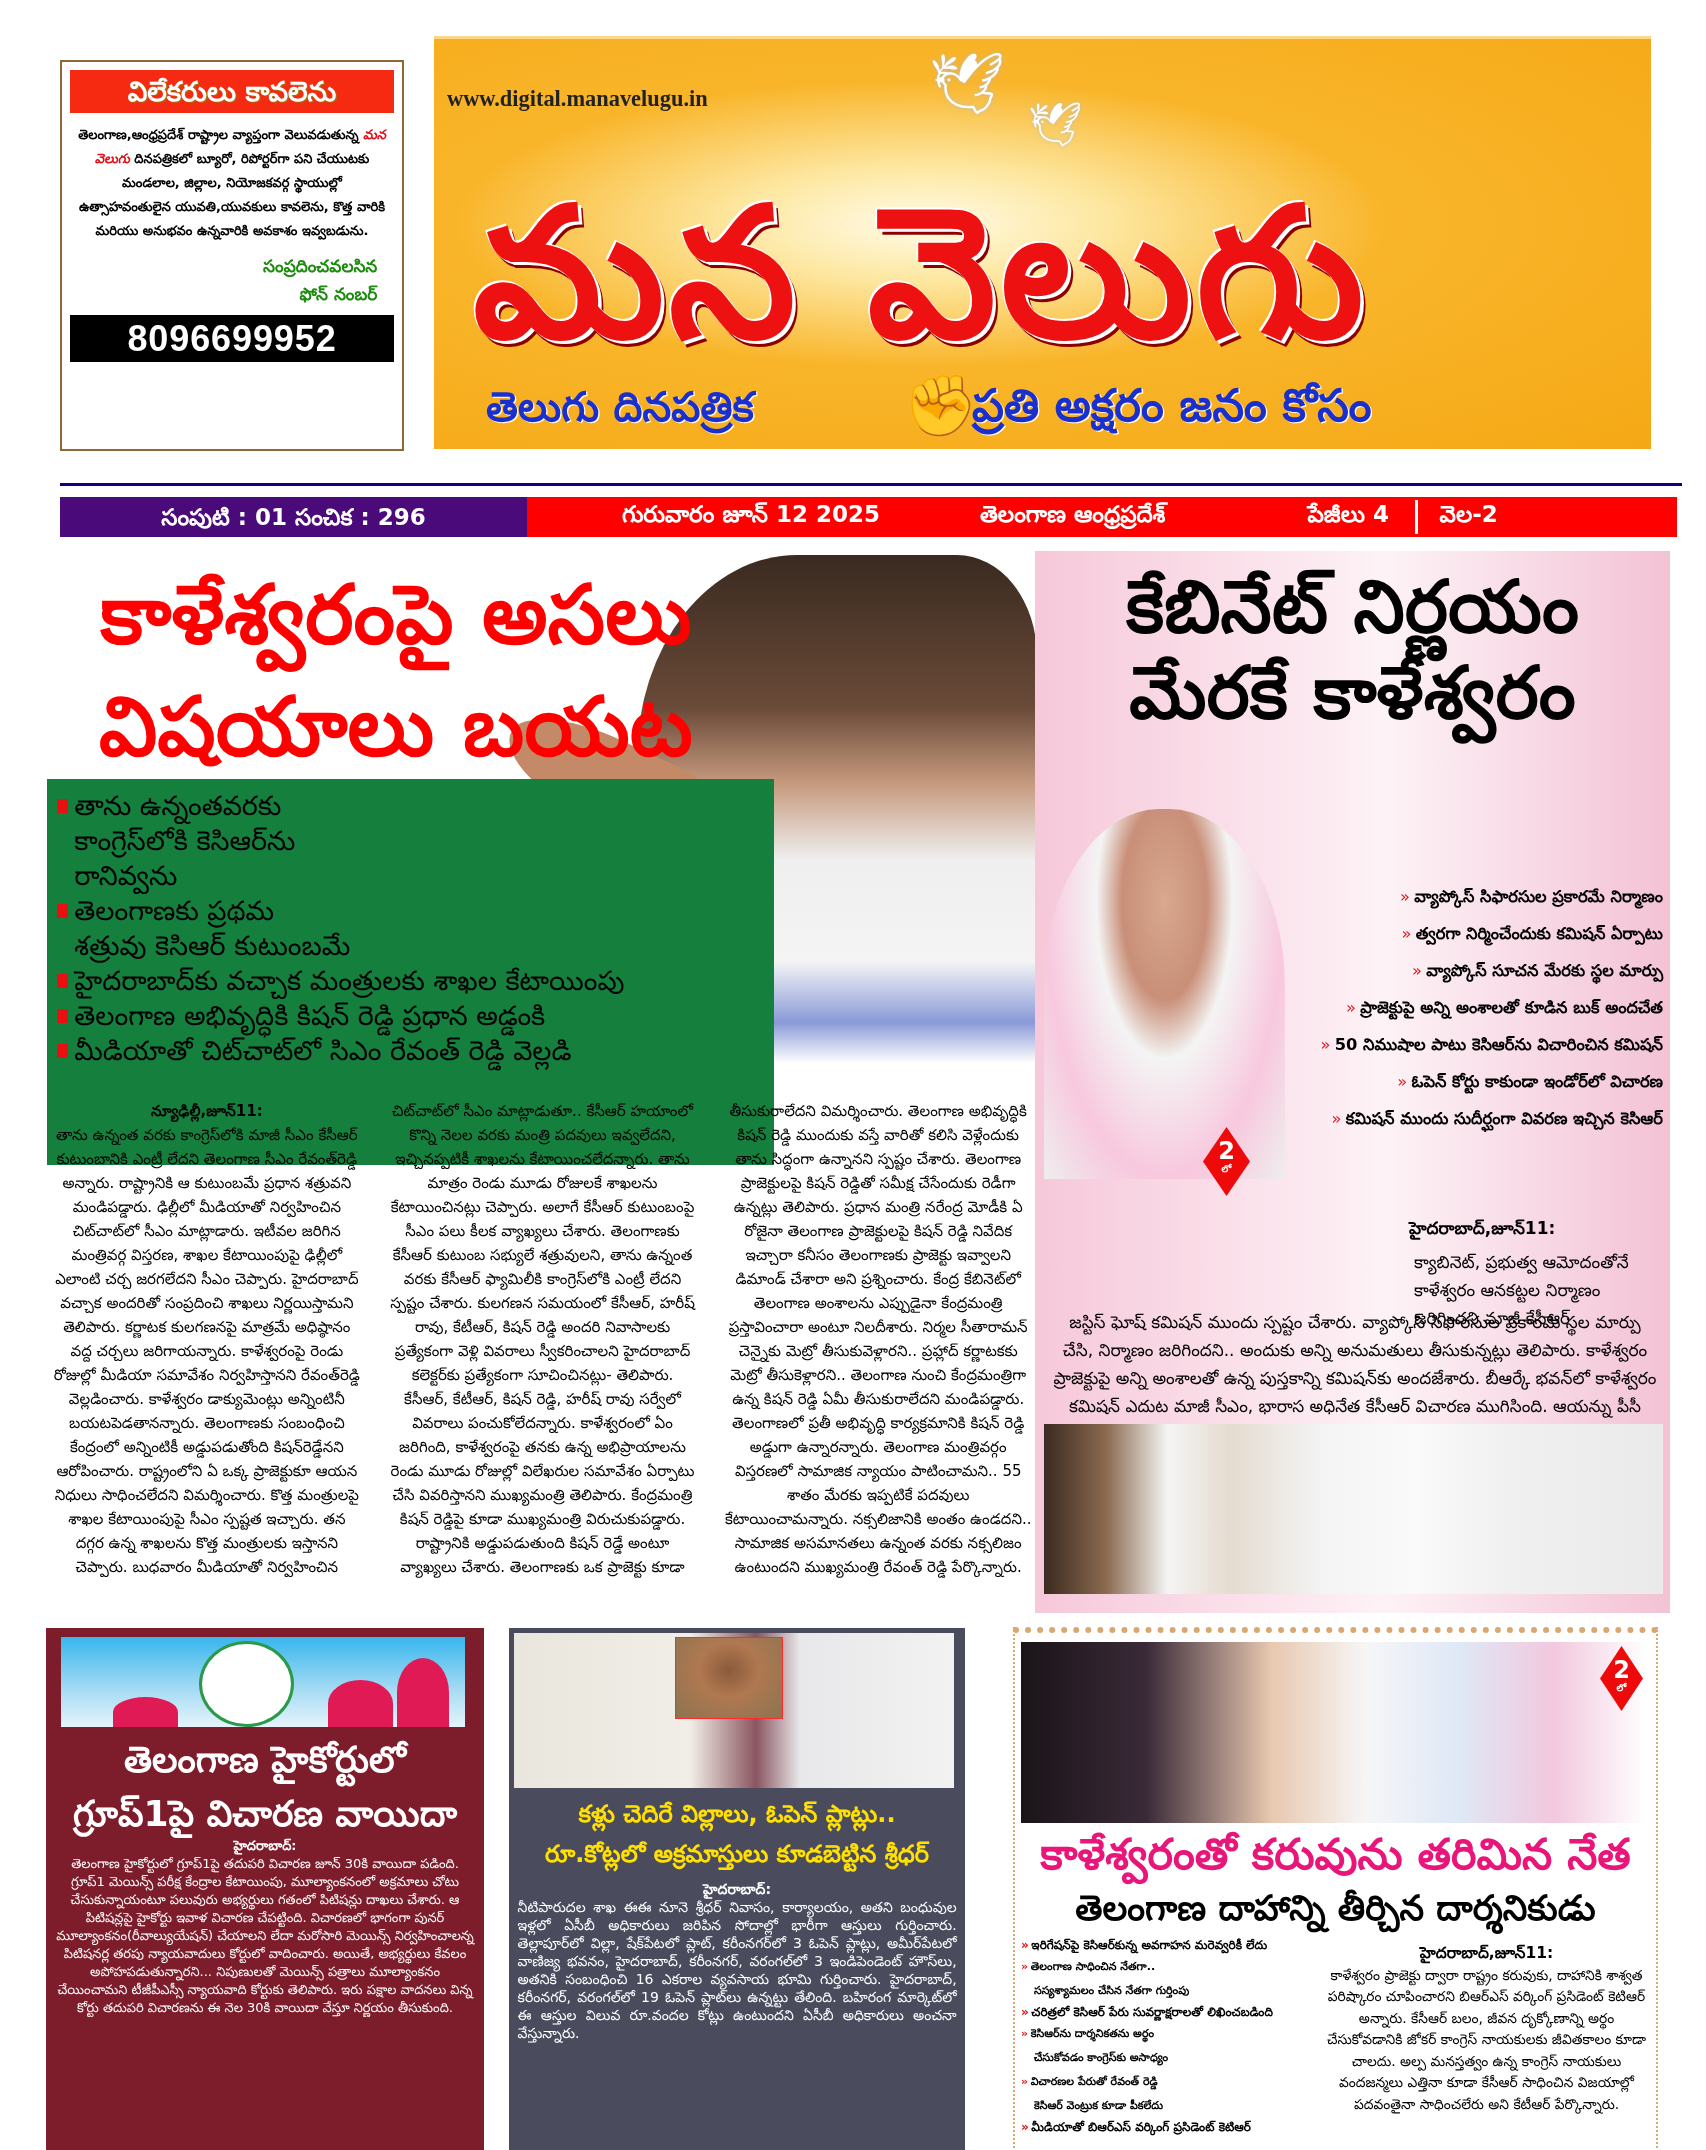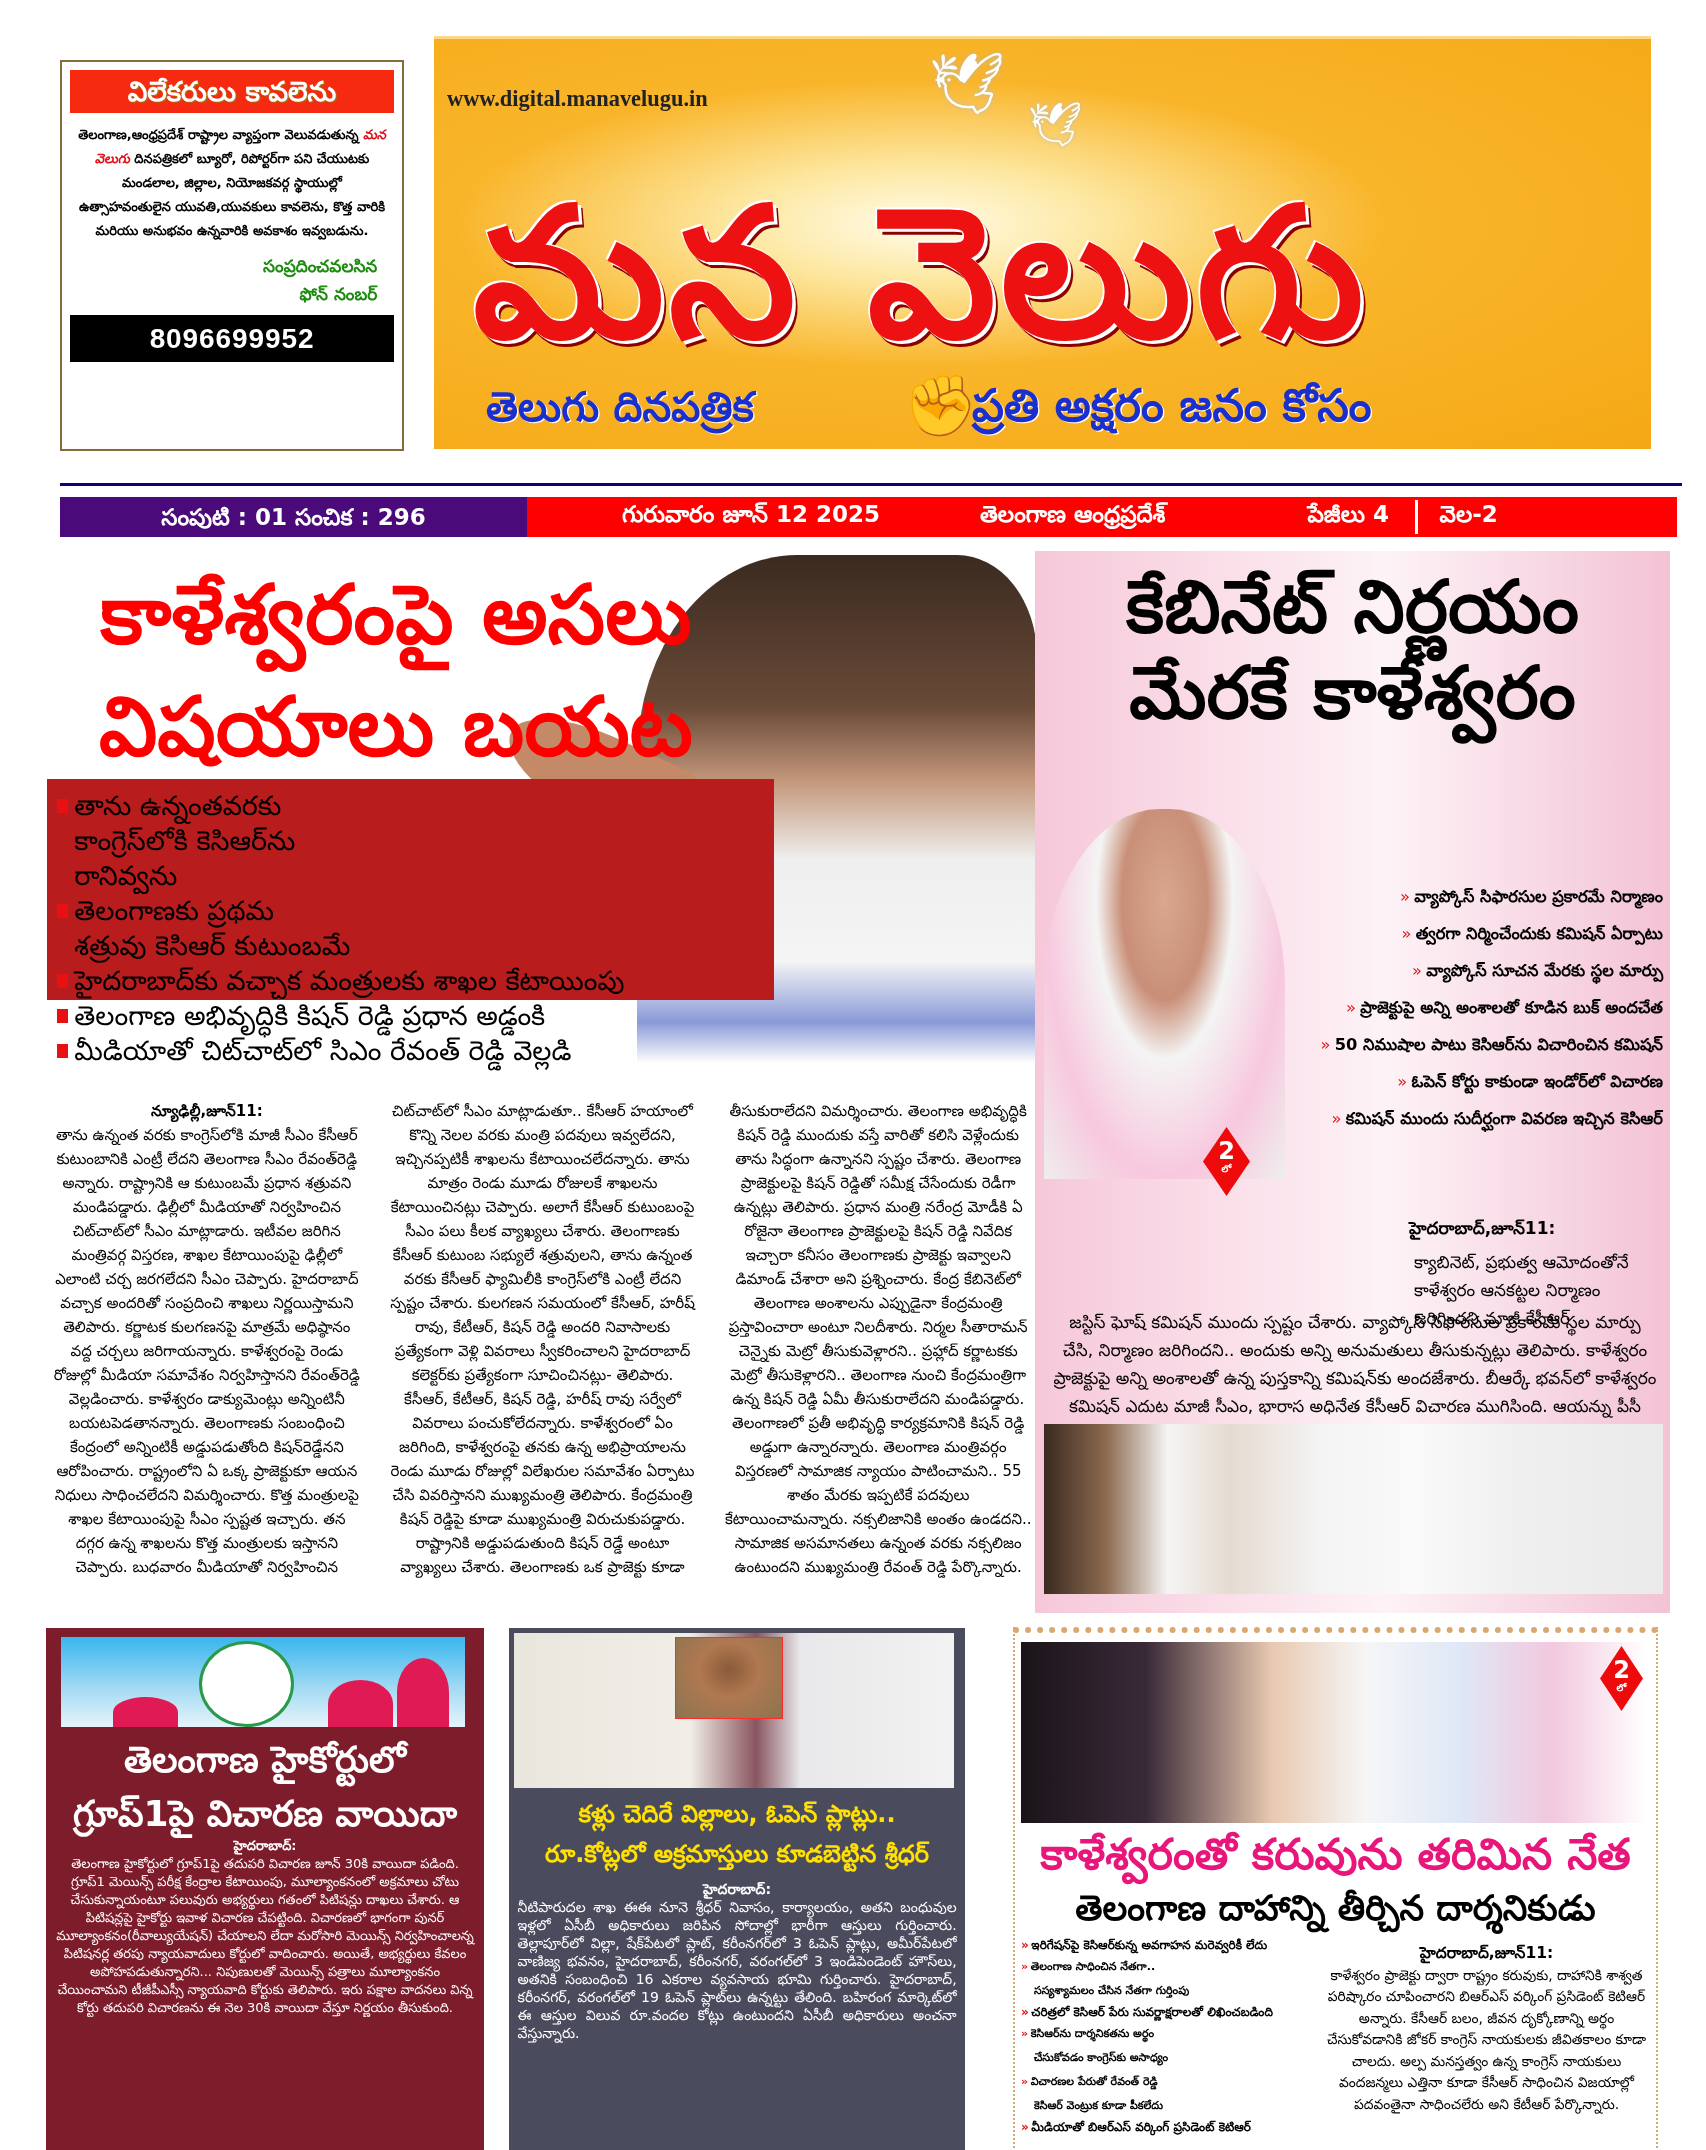--- a/index.html
+++ b/index.html
@@ -5,21 +5,21 @@
   * { box-sizing: border-box; margin: 0; padding: 0; }
   body { width: 1707px; height: 2794px; background: #ffffff; font-family: "DejaVu Sans", sans-serif; position: relative; overflow: hidden; color: #000; }
   .abs { position: absolute; }
 
   
   #ad { left: 60px; top: 60px; width: 344px; height: 391px; border: 2.6px solid #8a6a3a; background: #fff; padding: 7.7px; }
   #ad .ad-title { background: #f52a10; color: #fff; font-weight: bold; font-size: 27.5px; text-align: center; height: 43px; line-height: 43px; text-shadow: 1.3px 1.3px 0 #a8700a; }
   #ad .ad-body { font-size: 13px; font-weight: bold; text-align: center; line-height: 24px; margin-top: 10.3px; padding: 0 4.3px; }
   #ad .ad-body .brand { color: #e0101a; font-style: italic; }
   #ad .ad-contact { color: #1e8a10; font-weight: bold; font-size: 17px; text-align: right; padding-right: 17px; line-height: 28px; margin-top: 8.6px; }
-  #ad .ad-phone { background: #000; color: #fff; font-family: "Liberation Sans", sans-serif; font-weight: bold; font-size: 28px; text-align: center; height: 47px; line-height: 47px; margin-top: 7.7px; letter-spacing: 0.9px; }
+  #ad .ad-phone { background: #000; color: #fff; font-family: "Liberation Sans", sans-serif; font-weight: bold; font-size: 36px; text-align: center; height: 47px; line-height: 47px; margin-top: 7.7px; letter-spacing: 0.9px; }
 
   
   #masthead { left: 434px; top: 36px; width: 1217px; height: 413px; background: radial-gradient(ellipse at 40% 45%, #fffbe8 0%, #fde7a0 18%, #f9b52a 45%, #f5a815 100%); border-top: 3.4px solid #f9d78b; }
   #masthead .url { position: absolute; left: 13px; top: 47px; font-family: "Liberation Serif", serif; font-weight: bold; font-size: 22.4px; color: #222; }
   #masthead .dove { position: absolute; font-size: 60px; color: #fff; text-shadow: 0 0 4.3px #bbb; }
   #masthead .logo { position: absolute; left: 39px; top: 129px; font-size: 181px; font-weight: bold; color: #ee1111; letter-spacing: 4.3px; text-shadow: 3.4px 3.4px 0 #fff, -1.7px -1.7px 0 #fff, 5.2px 6px 0 #8b0000; }
   #masthead .sub-left { position: absolute; left: 52px; top: 344px; font-size: 41px; font-weight: bold; color: #1a2fcc; text-shadow: 1.3px 1.3px 0 #fff; }
   #masthead .sub-right { position: absolute; left: 538px; top: 340px; font-size: 45px; font-weight: bold; color: #1a2fcc; text-shadow: 1.3px 1.3px 0 #fff; }
   #masthead .pen { position: absolute; left: 469px; top: 331px; font-size: 60px; color: #555; }
 
@@ -33,21 +33,21 @@
   #infobar .date { margin-left: 95px; }
   #infobar .region { margin-left: 100px; }
   #infobar .page { margin-left: 142px; }
   #infobar .sep { width: 2.6px; height: 34px; background: #fff; margin-left: 26px; }
   #infobar .edition { margin-left: 22px; }
 
   
   #lead-head { left: 52px; top: 559px; width: 688px; text-align: center; font-size: 82px; font-weight: bold; color: #ff0000; line-height: 112px; }
   #lead-photo { left: 637px; top: 555px; width: 400px; height: 508px; background: linear-gradient(180deg, #3a2a20 0%, #6a4a38 30%, #c69a7e 45%, #efefef 60%, #f4f4f4 80%, #8a9ad8 92%, #fff 100%); border-radius: 40% 20% 0 0; }
   #lead-photo .finger { position: absolute; left: -138px; top: 185px; width: 224px; height: 86px; background: #c48a68; border-radius: 50% 30% 40% 60%; transform: rotate(25deg); }
-  #lead-bullets { left: 47px; top: 779px; width: 727px; height: 221px; background: #b91c1c; padding: 8.6px 10.3px; }
+  #lead-bullets { left: 47px; top: 779px; width: 727px; height: 386px; background: #15803d; padding: 8.6px 10.3px; }
   #lead-bullets li { list-style: none; font-size: 27px; line-height: 35px; position: relative; padding-left: 17px; }
   #lead-bullets li::before { content: ""; position: absolute; left: 0; top: 11.2px; width: 10.3px; height: 13.8px; background: #e81010; }
   #lead-bullets li .cont { display: block; }
 
   #lead-body { left: 52px; top: 1099px; width: 981px; display: flex; gap: 26px; }
   #lead-body .col { flex: 1; font-size: 15px; line-height: 24px; text-align: center; }
   #lead-body .dateline { font-weight: bold; }
 
   
   #cab { left: 1035px; top: 551px; width: 635px; height: 1062px; background: linear-gradient(90deg, #f6c8d9 0%, #fceaf1 45%, #fdf3f7 55%, #f3c2d5 100%); }

